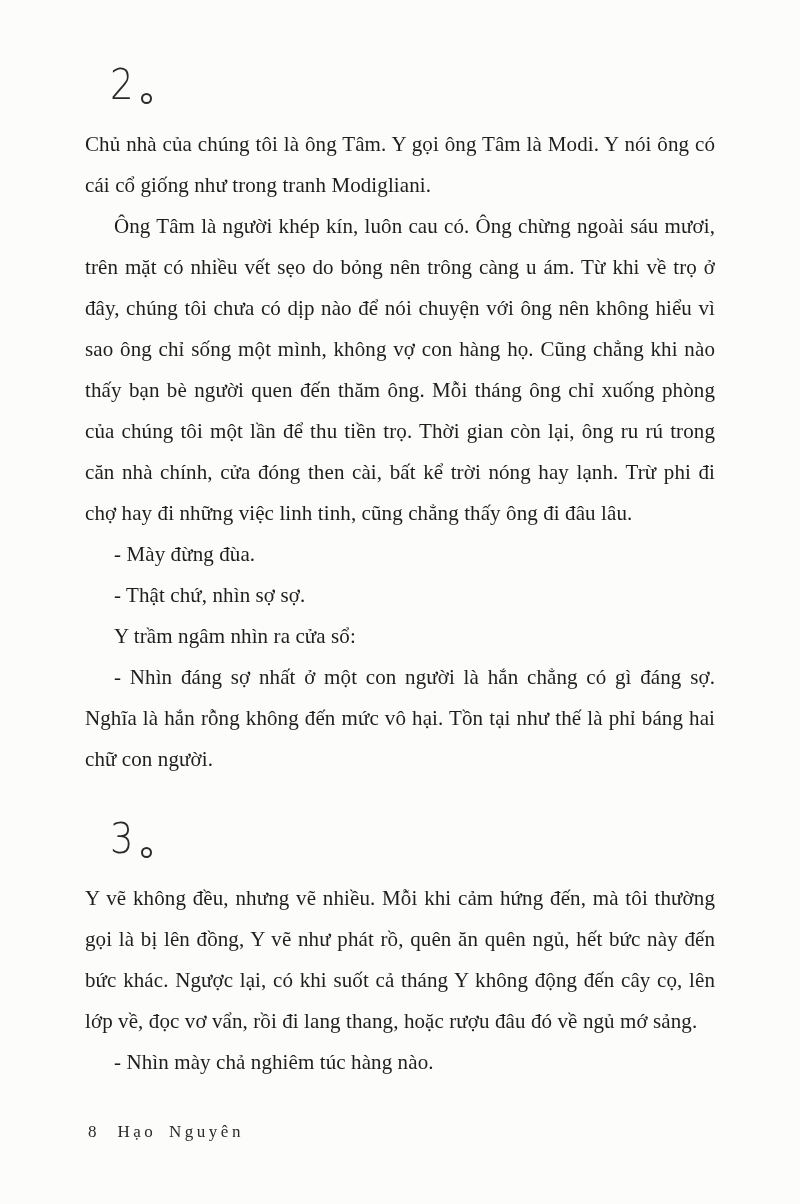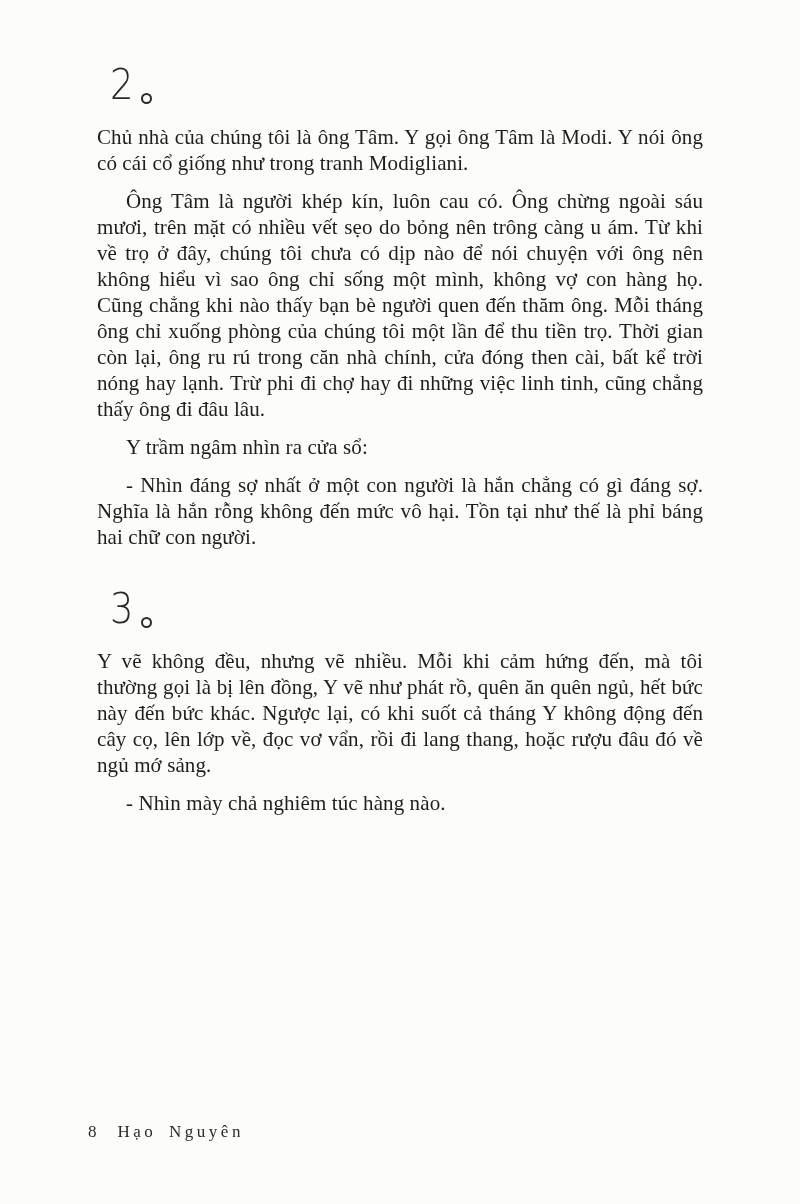--- a/index.html
+++ b/index.html
@@ -42,23 +42,23 @@
     width: 7px;
     height: 7px;
     border: 2px solid #2a2a2a;
     border-radius: 50%;
     margin: 0 0 2px 3px;
   }
   .section-heading.later {
     margin-top: 38px;
   }
   .para {
-    margin: 12px;
+    margin: 0;
     font-size: 21px;
-    line-height: 26px;
+    line-height: 41px;
     text-align: justify;
     letter-spacing: 0.1px;
   }
   .para.indent {
     text-indent: 29px;
   }
   .footer {
     position: absolute;
     left: 88px;
     top: 1122px;
@@ -82,20 +82,22 @@
 
 <div class="page">
 
   <section>
     <h2 class="section-heading">
       <span class="num">2</span>
       <span class="ring"></span>
     </h2>
     <p class="para">Chủ nhà của chúng tôi là ông Tâm. Y gọi ông Tâm là Modi. Y nói ông có cái cổ giống như trong tranh Modigliani.</p>
     <p class="para indent">Ông Tâm là người khép kín, luôn cau có. Ông chừng ngoài sáu mươi, trên mặt có nhiều vết sẹo do bỏng nên trông càng u ám. Từ khi về trọ ở đây, chúng tôi chưa có dịp nào để nói chuyện với ông nên không hiểu vì sao ông chỉ sống một mình, không vợ con hàng họ. Cũng chẳng khi nào thấy bạn bè người quen đến thăm ông. Mỗi tháng ông chỉ xuống phòng của chúng tôi một lần để thu tiền trọ. Thời gian còn lại, ông ru rú trong căn nhà chính, cửa đóng then cài, bất kể trời nóng hay lạnh. Trừ phi đi chợ hay đi những việc linh tinh, cũng chẳng thấy ông đi đâu lâu.</p>
+    <p class="para indent">- Mày đừng đùa.</p>
+    <p class="para indent">- Thật chứ, nhìn sợ sợ.</p>
     <p class="para indent">Y trầm ngâm nhìn ra cửa sổ:</p>
     <p class="para indent">- Nhìn đáng sợ nhất ở một con người là hắn chẳng có gì đáng sợ. Nghĩa là hắn rỗng không đến mức vô hại. Tồn tại như thế là phỉ báng hai chữ con người.</p>
   </section>
 
   <section>
     <h2 class="section-heading later">
       <span class="num">3</span>
       <span class="ring"></span>
     </h2>
     <p class="para">Y vẽ không đều, nhưng vẽ nhiều. Mỗi khi cảm hứng đến, mà tôi thường gọi là bị lên đồng, Y vẽ như phát rồ, quên ăn quên ngủ, hết bức này đến bức khác. Ngược lại, có khi suốt cả tháng Y không động đến cây cọ, lên lớp về, đọc vơ vẩn, rồi đi lang thang, hoặc rượu đâu đó về ngủ mớ sảng.</p>

